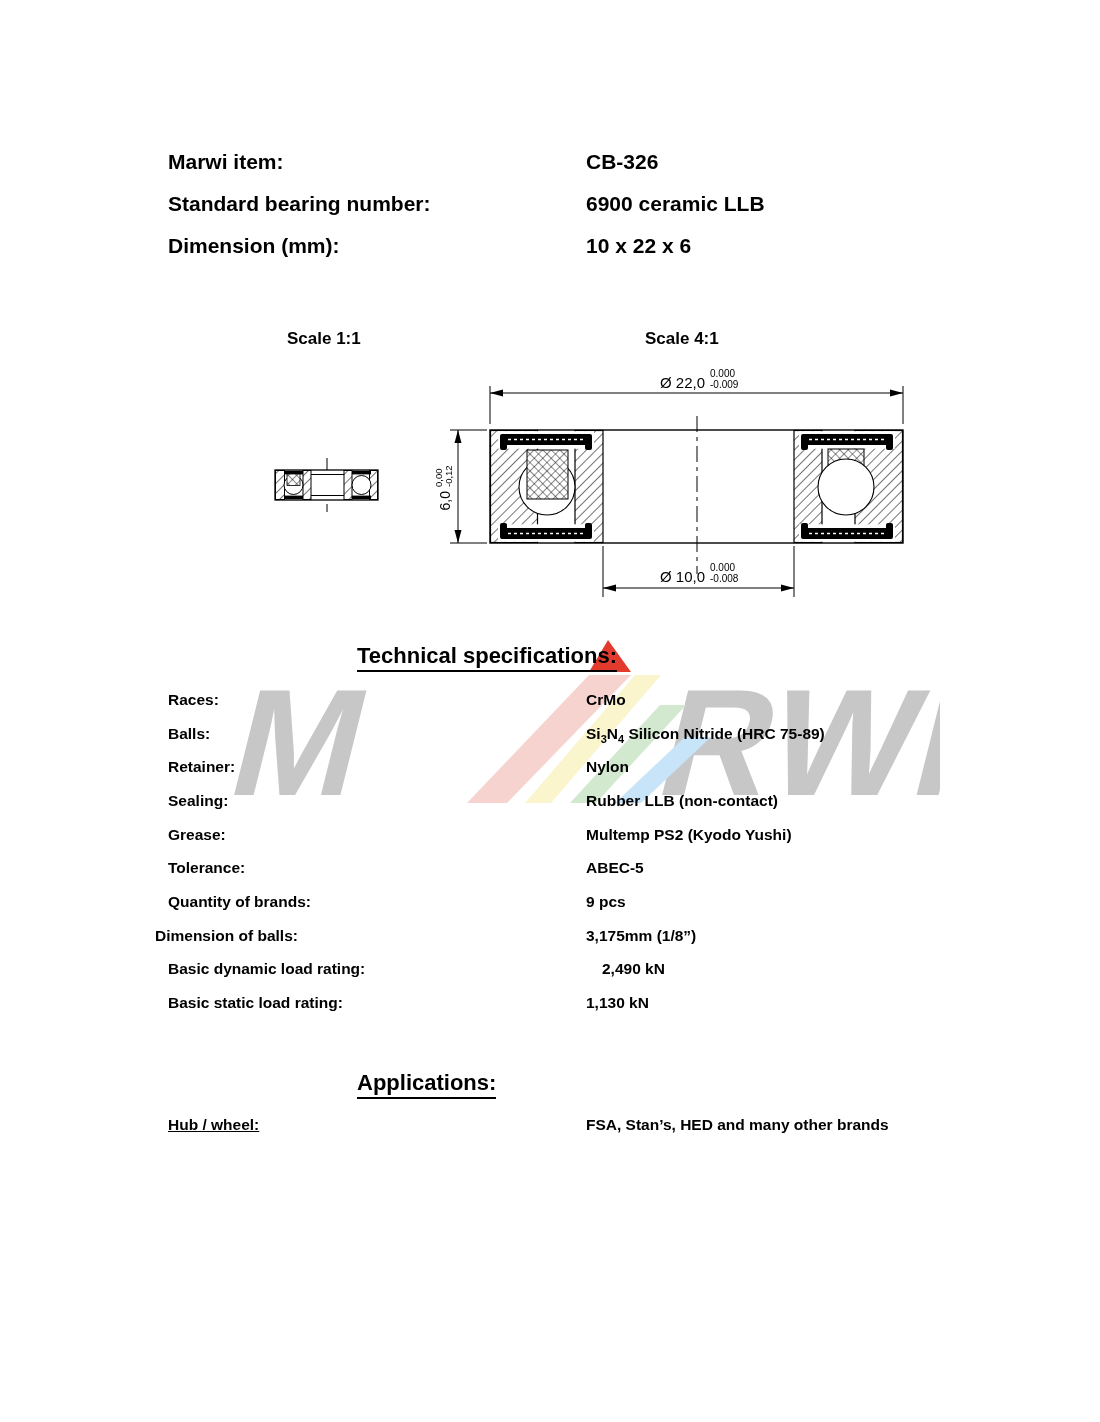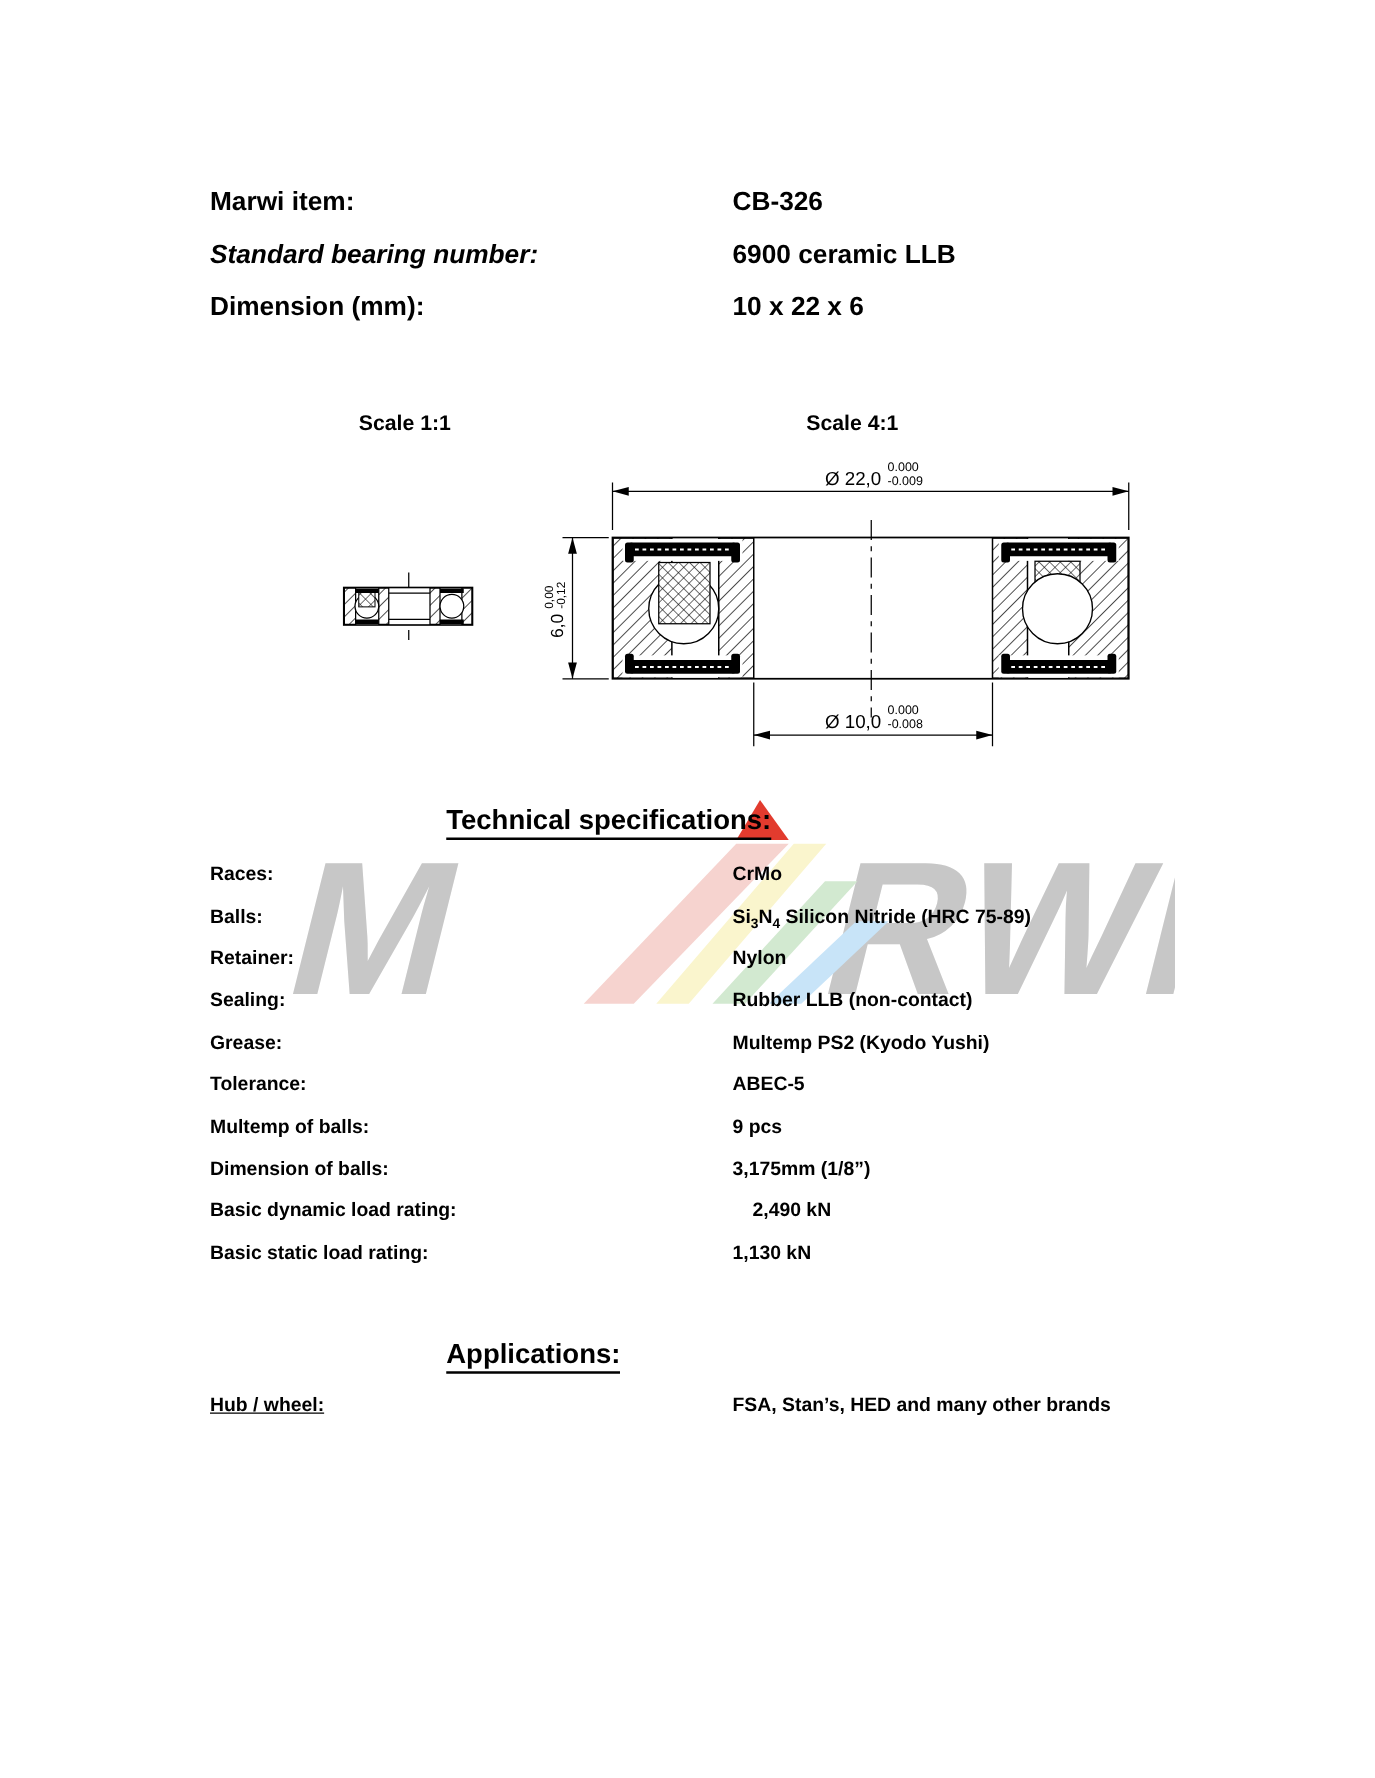--- a/index.html
+++ b/index.html
@@ -20,21 +20,21 @@
   #watermark{z-index:0;}
   .content{z-index:2;}
   svg text{font-family:"Liberation Sans", sans-serif;}
 </style>
 </head>
 <body>
 
 <div class="content abs" style="left:0;top:0;width:1100px;height:290px;">
   <div class="abs hdr-label" style="left:168px;top:150px;">Marwi item:</div>
   <div class="abs hdr-value" style="left:586px;top:150px;">CB-326</div>
-  <div class="abs hdr-label" style="left:168px;top:192px;font-style:italic;">Standard bearing number:</div>
+  <div class="abs hdr-label" style="left:168px;top:192px;">Standard bearing number:</div>
   <div class="abs hdr-value" style="left:586px;top:192px;">6900 ceramic LLB</div>
   <div class="abs hdr-label" style="left:168px;top:234px;">Dimension (mm):</div>
   <div class="abs hdr-value" style="left:586px;top:234px;">10 x 22 x 6</div>
 </div>
 
 <div class="content abs scale-label" style="left:287px;top:329px;">Scale 1:1</div>
 <div class="content abs scale-label" style="left:645px;top:329px;">Scale 4:1</div>
 
 <svg class="content abs" style="left:250px;top:360px;" width="680" height="250" viewBox="0 0 680 250">
   <defs>
@@ -187,24 +187,24 @@
 
 <div class="content abs spec-label" style="left:168px;top:792px;">Sealing:</div>
 <div class="content abs spec-value" style="left:586px;top:792px;">Rubber LLB (non-contact)</div>
 
 <div class="content abs spec-label" style="left:168px;top:826px;">Grease:</div>
 <div class="content abs spec-value" style="left:586px;top:826px;">Multemp PS2 (Kyodo Yushi)</div>
 
 <div class="content abs spec-label" style="left:168px;top:859px;">Tolerance:</div>
 <div class="content abs spec-value" style="left:586px;top:859px;">ABEC-5</div>
 
-<div class="content abs spec-label" style="left:168px;top:893px;">Multemp of balls:</div>
+<div class="content abs spec-label" style="left:168px;top:893px;">Quantity of brands:</div>
 <div class="content abs spec-value" style="left:586px;top:893px;">9 pcs</div>
 
-<div class="content abs spec-label" style="left:168px;top:927px;">Dimension of balls:</div>
+<div class="content abs spec-label" style="left:155px;top:927px;">Dimension of balls:</div>
 <div class="content abs spec-value" style="left:586px;top:927px;">3,175mm (1/8”)</div>
 
 <div class="content abs spec-label" style="left:168px;top:960px;">Basic dynamic load rating:</div>
 <div class="content abs spec-value" style="left:586px;top:960px;margin-left:16px;">2,490 kN</div>
 
 <div class="content abs spec-label" style="left:168px;top:994px;">Basic static load rating:</div>
 <div class="content abs spec-value" style="left:586px;top:994px;text-align:right;">1,130 kN</div>
 
 <div class="content abs sec-heading" style="left:357px;top:1070px;">Applications:</div>
 

